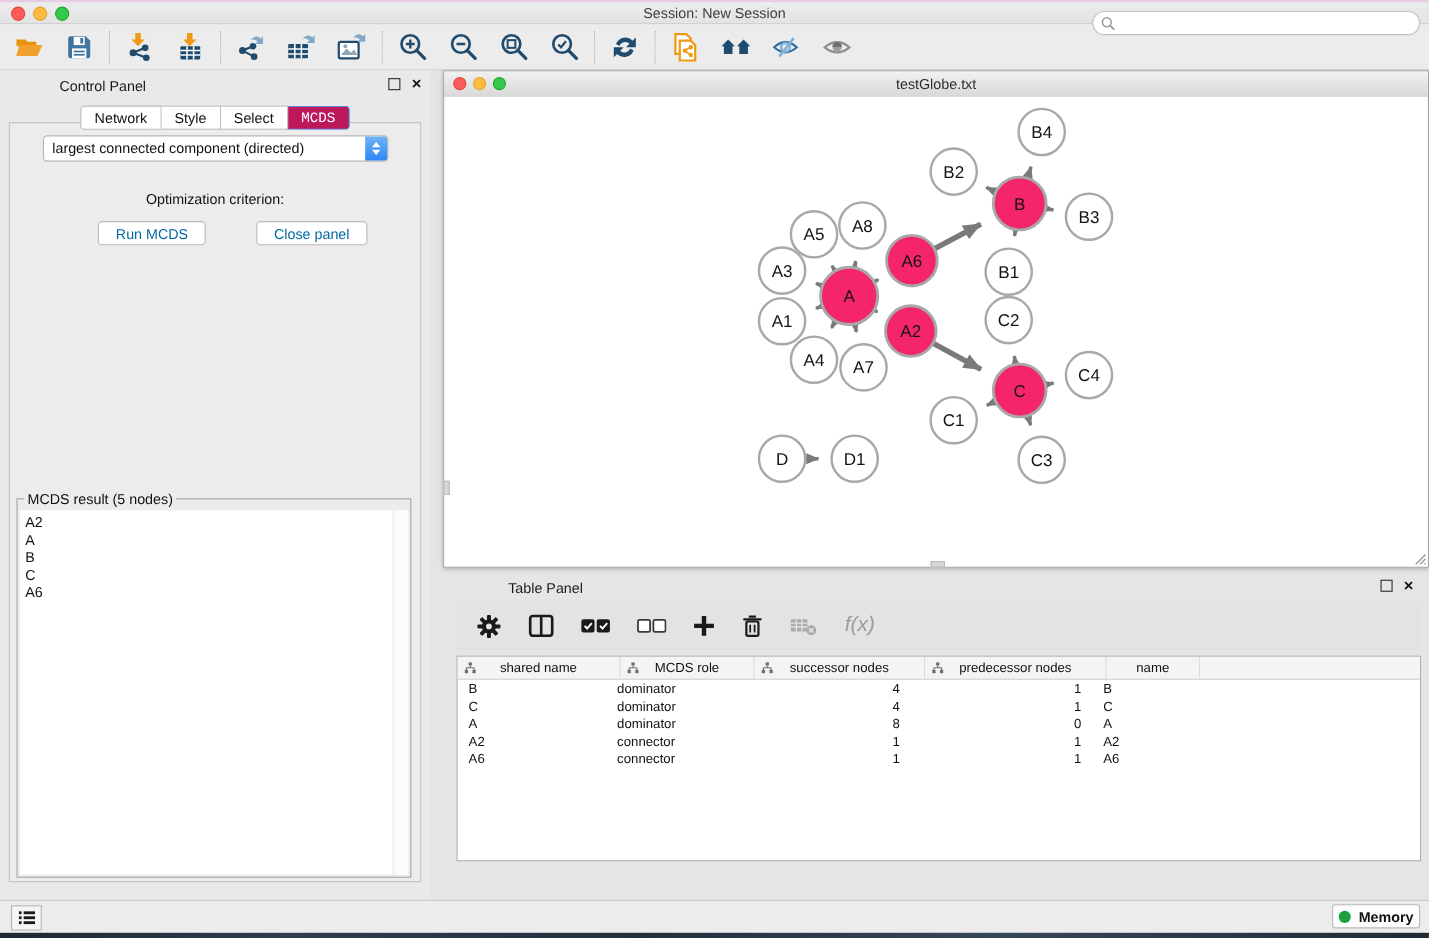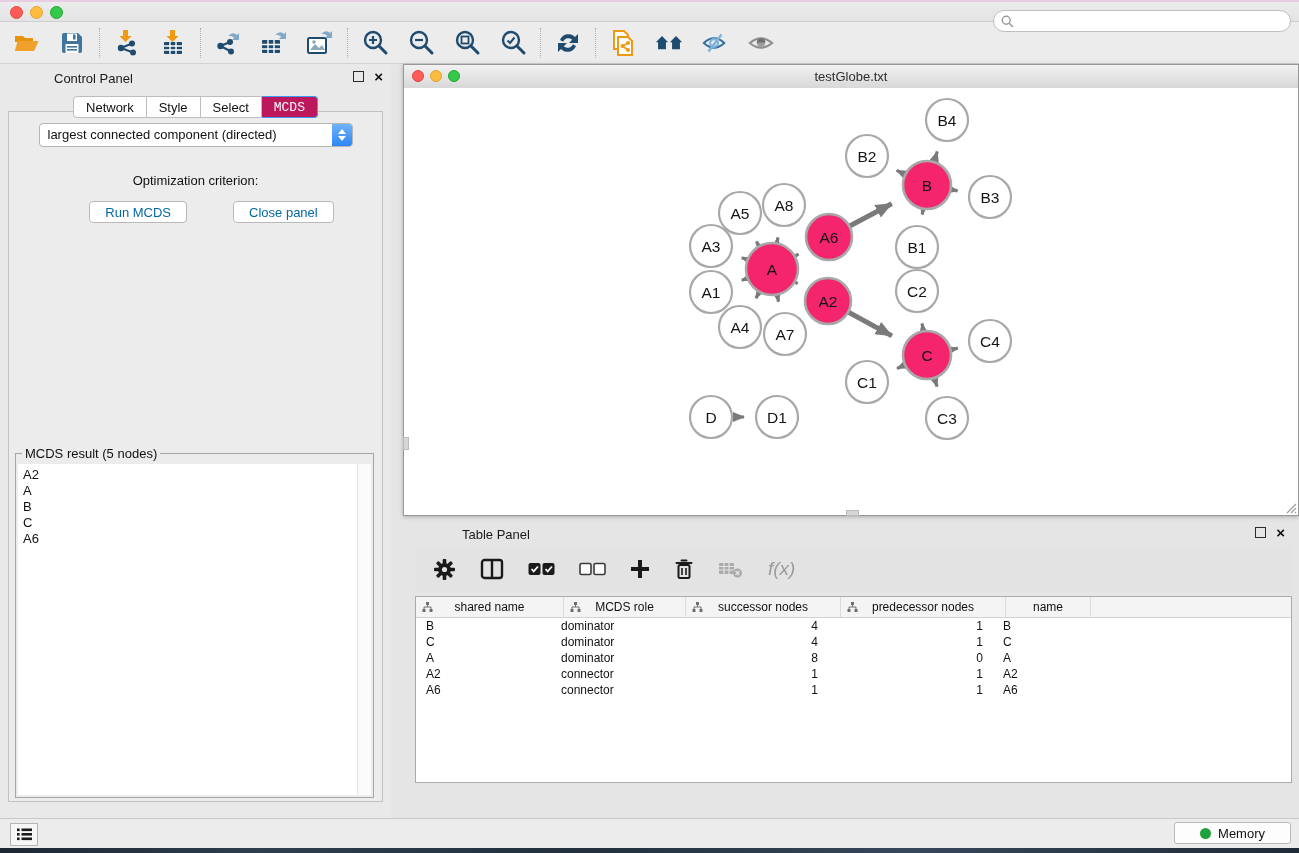--- a/index.html
+++ b/index.html
@@ -131,35 +131,36 @@
     position:absolute; left:0; right:0; top:818px; height:30px;
     background:#ECECEC; border-top:1px solid #C8C8C8; box-sizing:border-box;
   }
   #list-button {
     position:absolute; left:10px; top:4px; width:26px; height:21px;
     background:#F6F6F6; border:1px solid #B5B5B5; display:flex; align-items:center; justify-content:center; cursor:pointer;
   }
   #memory-button {
     position:absolute; right:8px; top:3px; height:22px; box-sizing:border-box;
     background:#FDFDFD; border:1px solid #B9B9B9; border-radius:3px;
-    display:flex; align-items:center; gap:7px; padding:0 25px; font-size:13px; color:#111; cursor:pointer;
+    display:flex; align-items:center; gap:7px; padding:0 5px; font-size:13px; color:#111; cursor:pointer;font-weight:bold;
   }
   #memory-dot { width:11px; height:11px; border-radius:50%; background:#1DA13C; }
   #desktop-strip {
     position:absolute; left:0; right:0; top:848px; height:5px;
     background:linear-gradient(90deg,#1C2733,#2E3E4E 20%,#22303D 45%,#37475A 70%,#1E2B37);
   }
 </style>
 </head>
 <body>
 
 <div id="titlebar">
   <span class="traffic t-red" style="left:10px;"></span>
   <span class="traffic t-yellow" style="left:30px;"></span>
   <span class="traffic t-green" style="left:50px;"></span>
+  <div class="title">Session: New Session</div>
 </div>
 
 <div id="main-toolbar">
   <div class="tb-group">
     <span class="tb-icon">
       <svg width="27" height="24" viewBox="0 0 27 24">
         <path d="M2 5 h8 l2 2 h8 v4 H2 Z" fill="#E8930C"></path>
         <path d="M4.6 10 h21 l-4.5 10 H1.8 Z" fill="#EFA12B"></path>
       </svg>
     </span>

